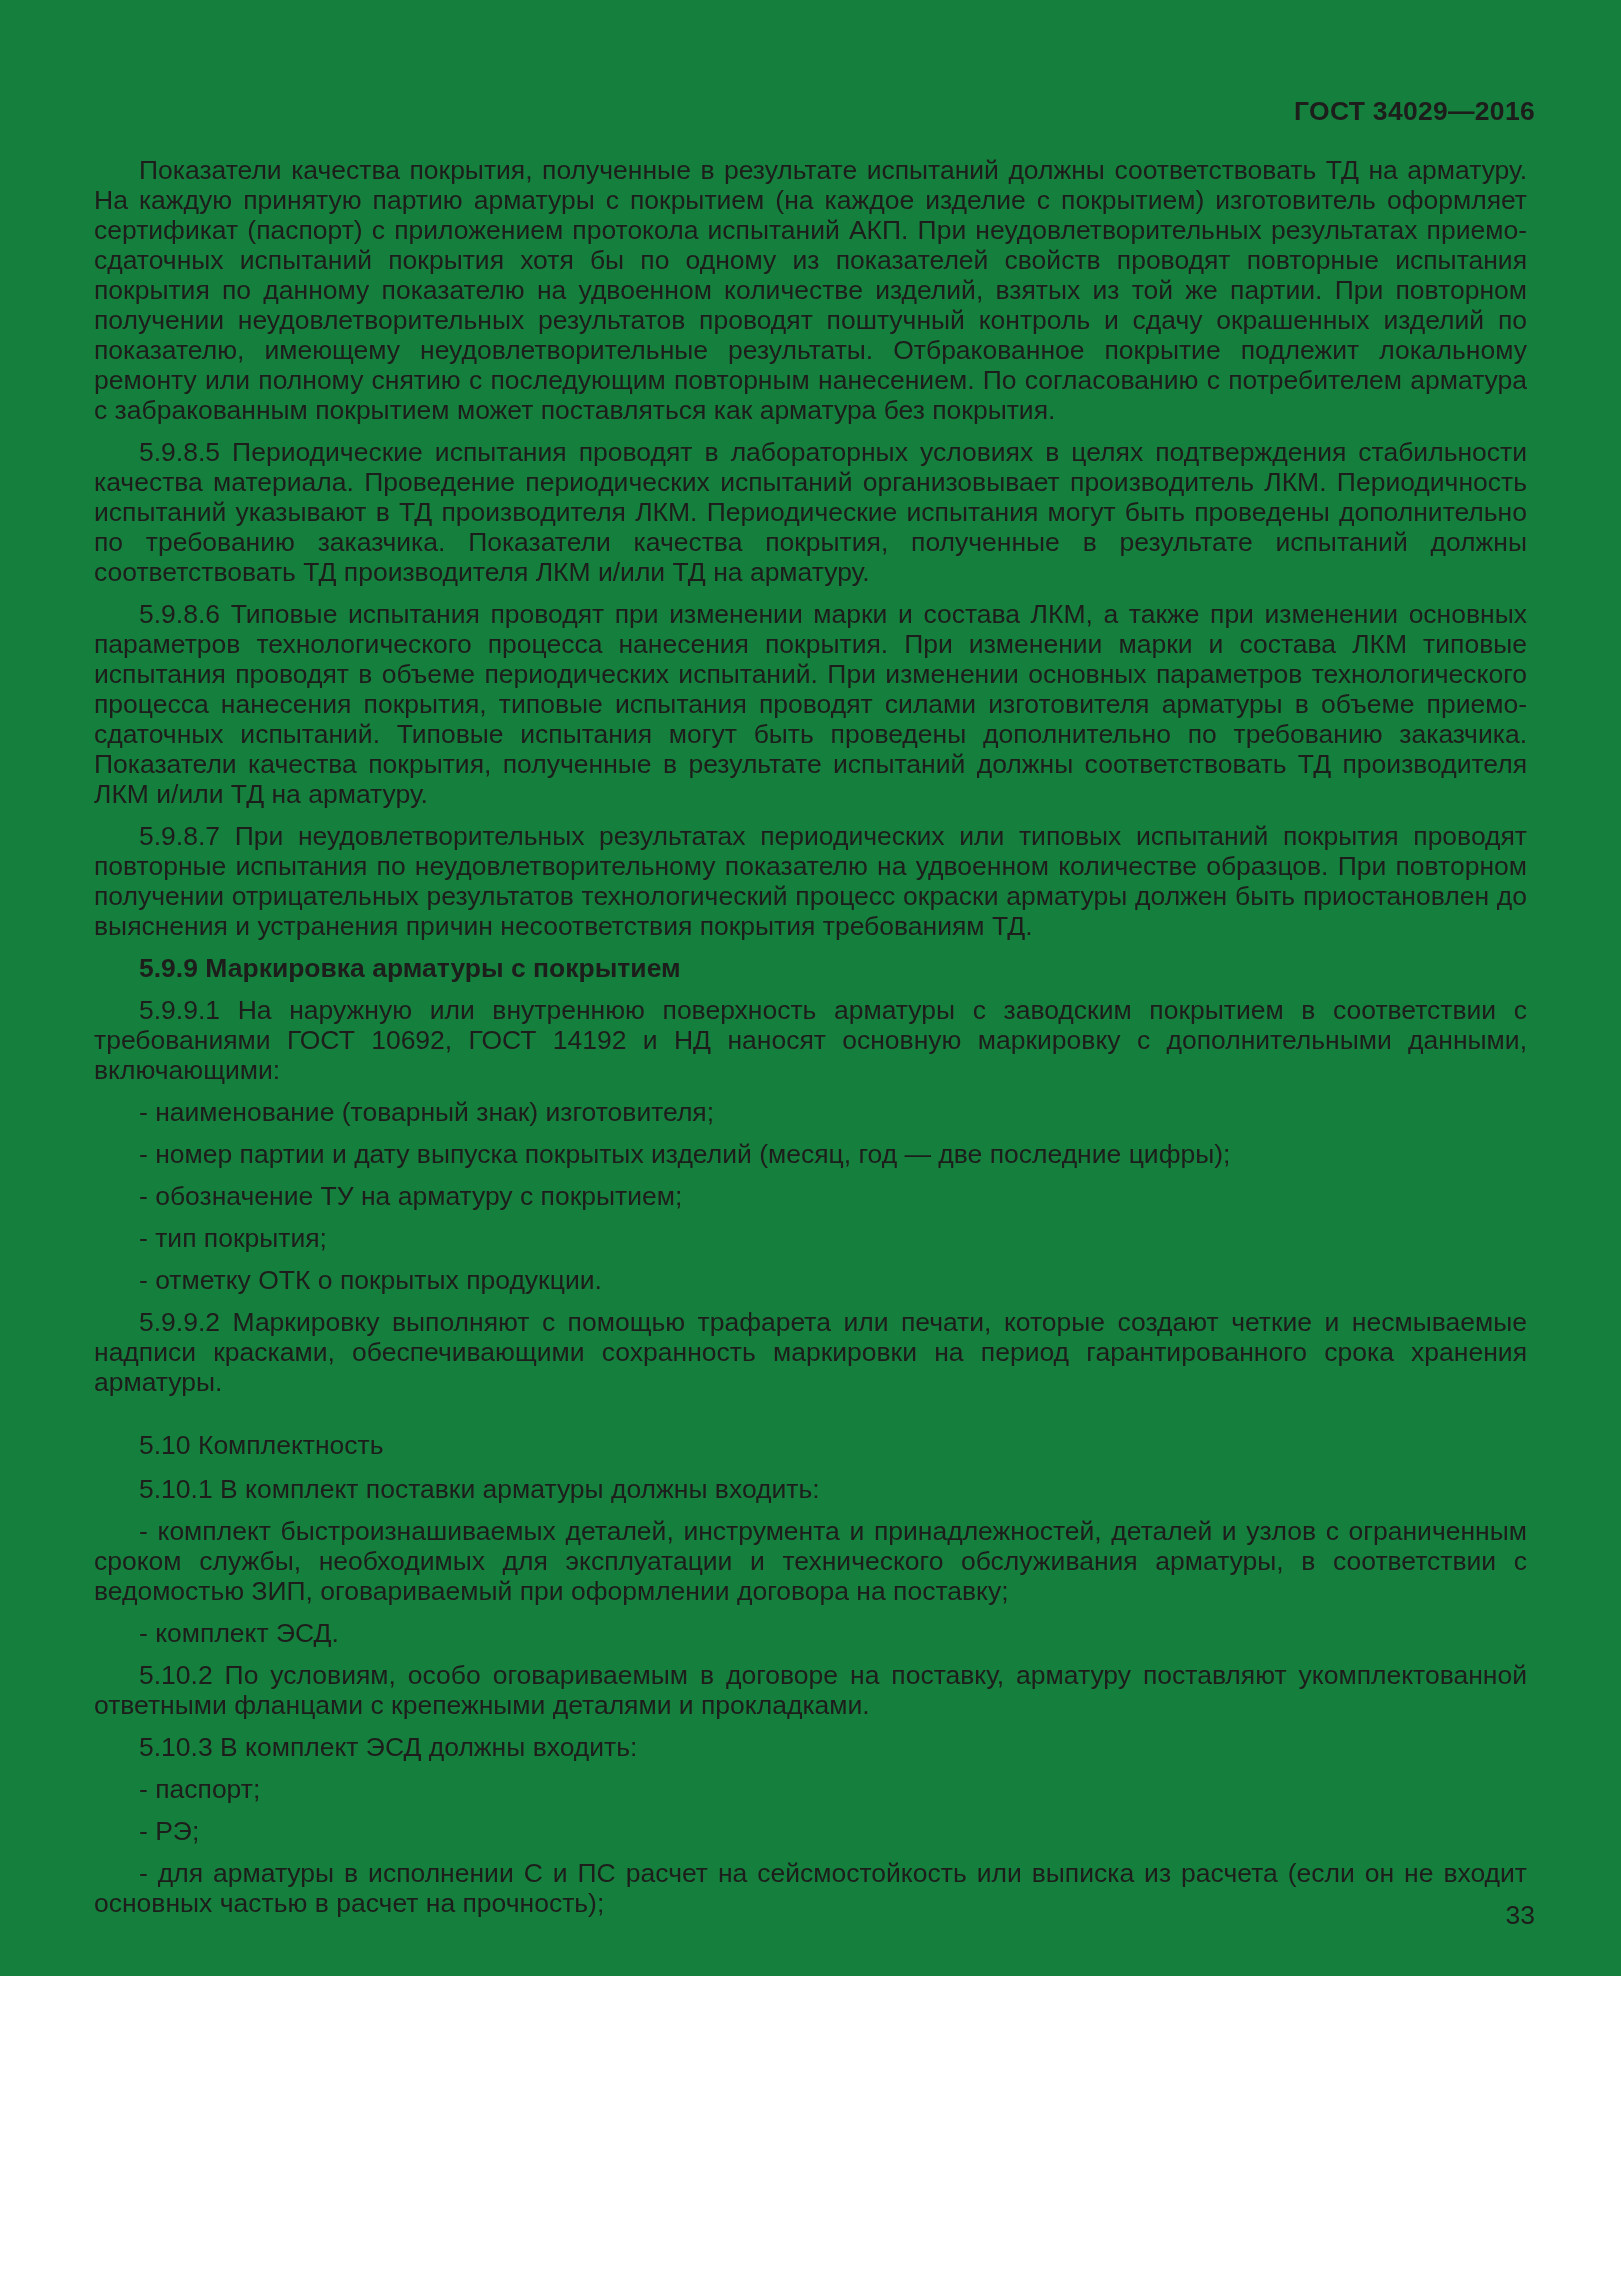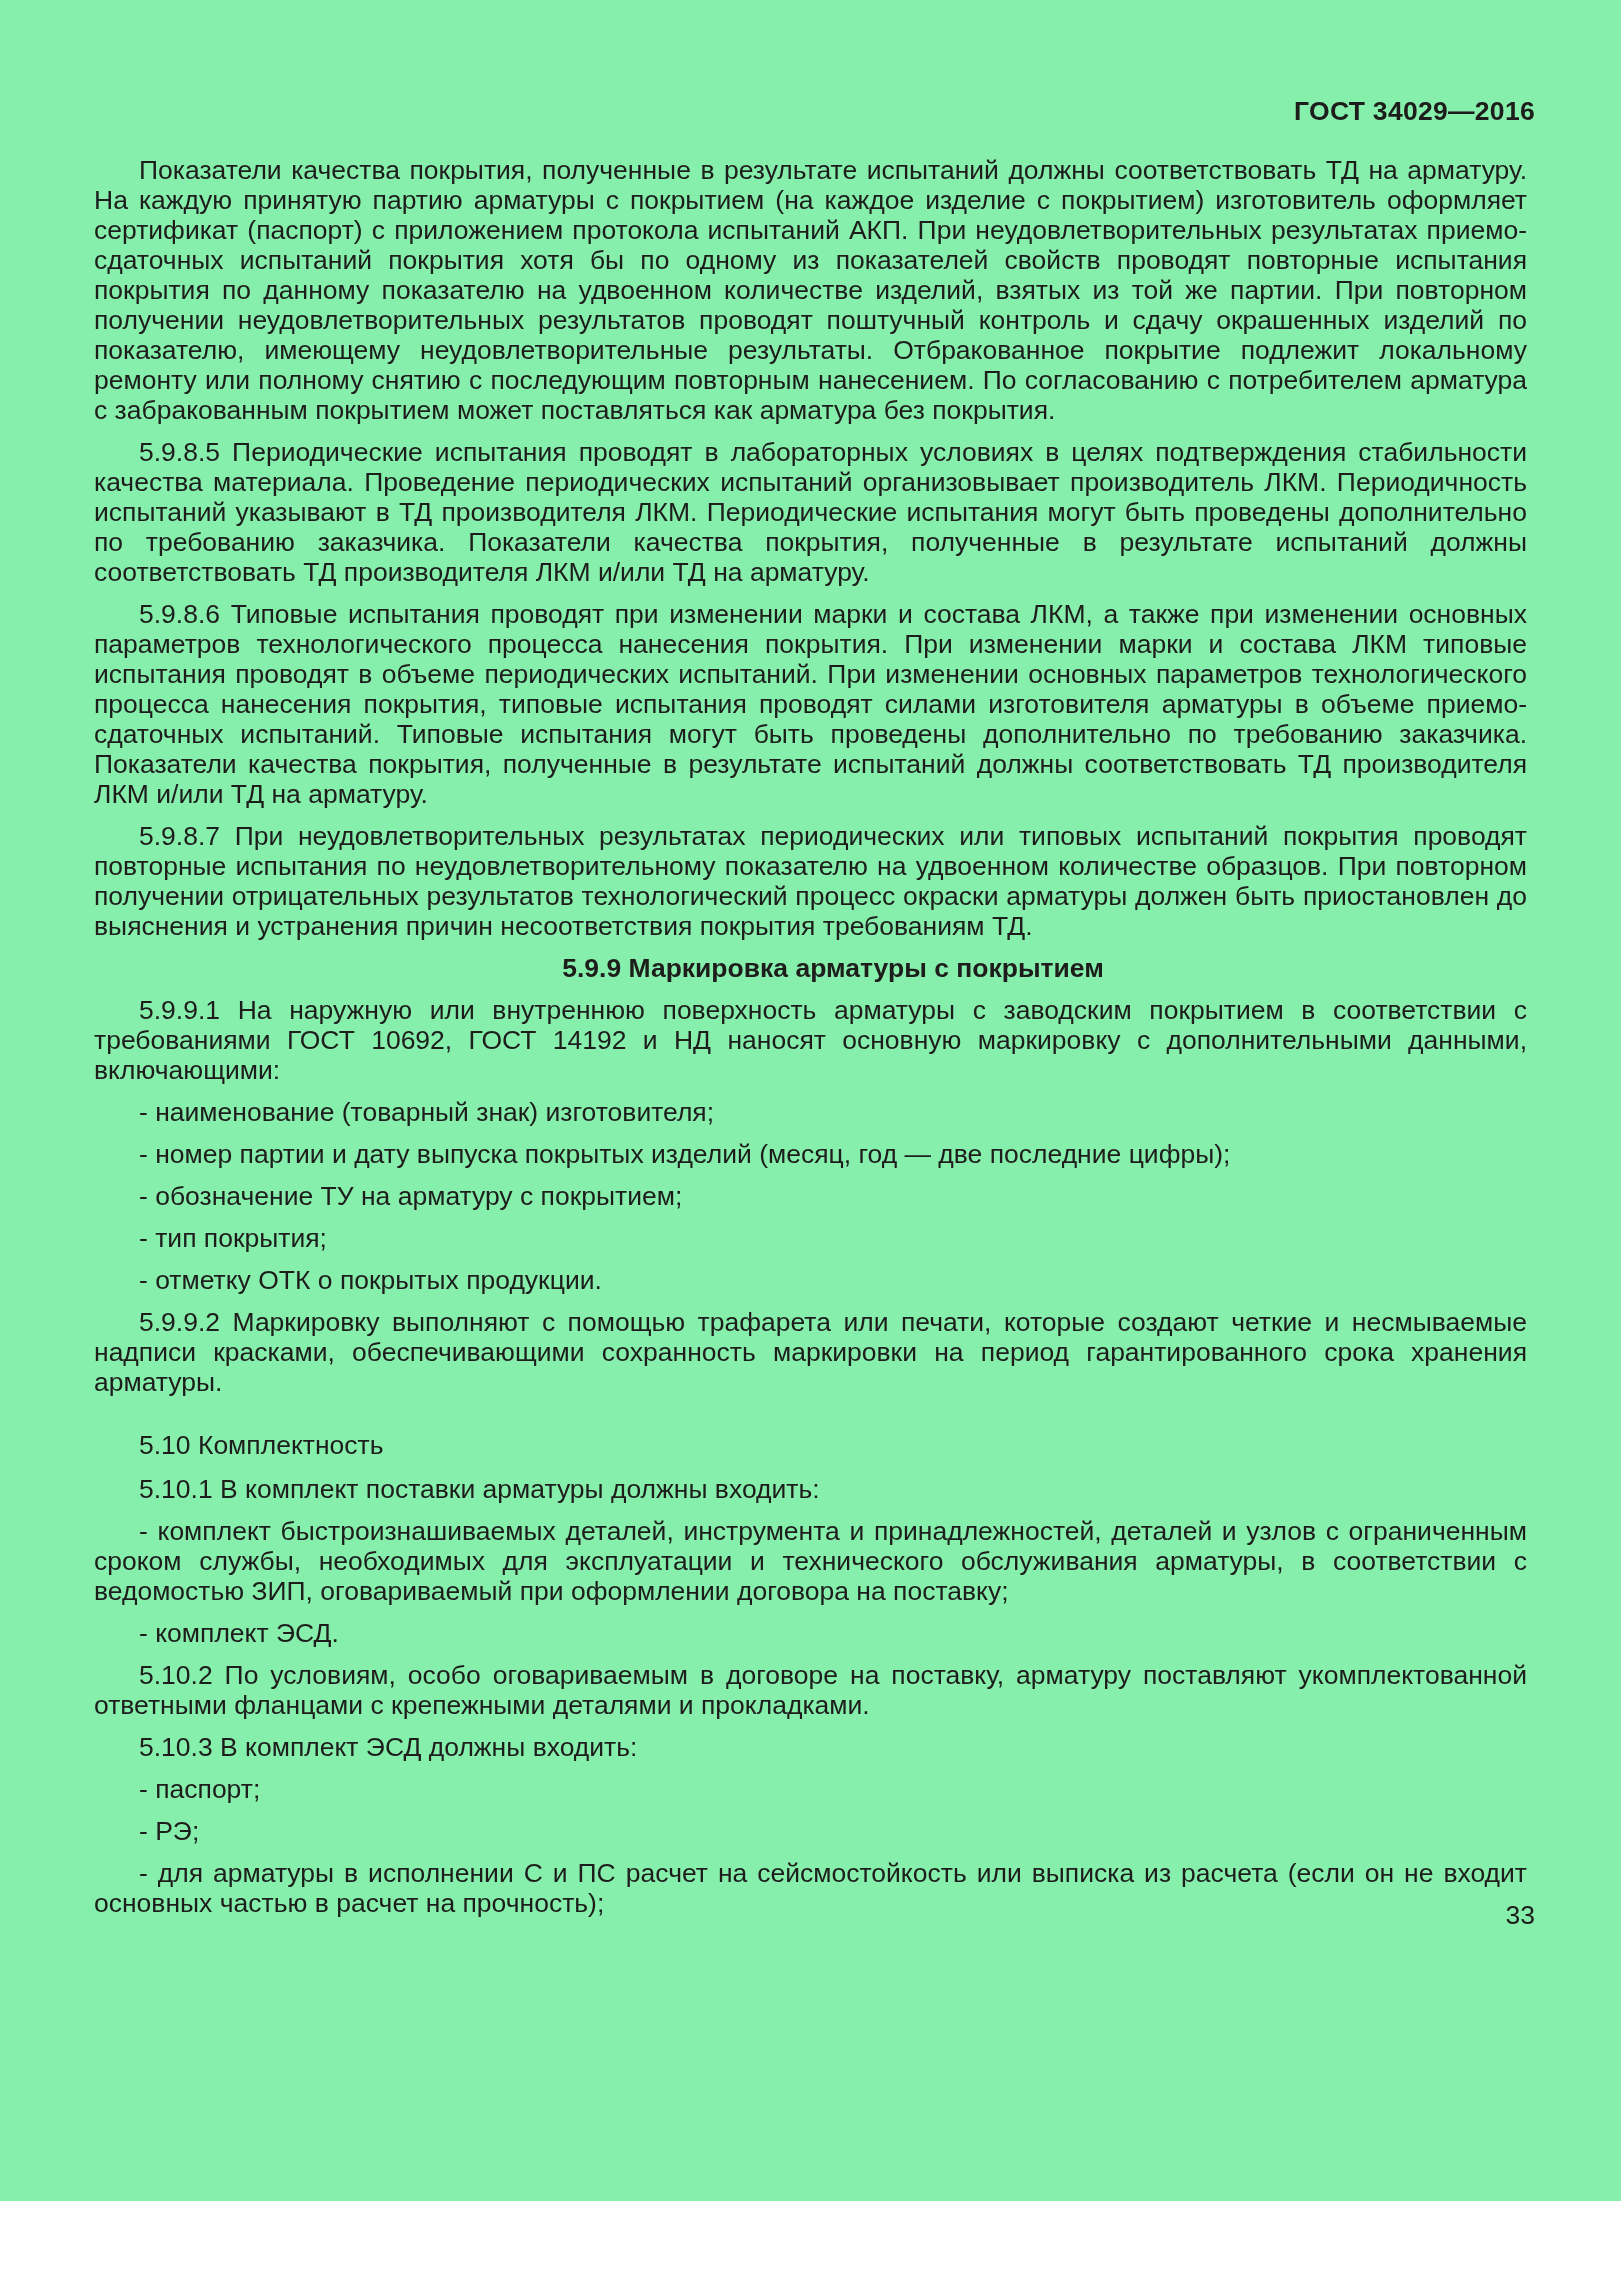--- a/index.html
+++ b/index.html
@@ -4,22 +4,22 @@
 <style>
   * { box-sizing: border-box; }
   html, body {
     margin: 0;
     padding: 0;
     background: #ffffff;
   }
   .page {
     position: relative;
     width: 1621px;
-    height: 2201px;
-    background: #86efac;
+    height: 1976px;
+    background: #15803d;
     font-family: "Liberation Sans", sans-serif;
     color: #1d1d1b;
     overflow: hidden;
   }
   .doc-header {
     position: absolute;
     top: 96px;
     right: 86px;
     font-size: 26.5px;
     font-weight: bold;
@@ -33,21 +33,21 @@
     font-size: 26.5px;
     line-height: 30px;
   }
   .para {
     margin: 12px;
     text-indent: 45px;
     text-align: justify;
   }
   .para.bold {
     font-weight: bold;
-    text-align: center;
+    text-align: left;
   }
   .para.section-head {
     font-weight: normal;
     text-align: left;
     margin-top: 33px;
     margin-bottom: 13.7px;
   }
   .page-number {
     position: absolute;
     top: 1900px;

